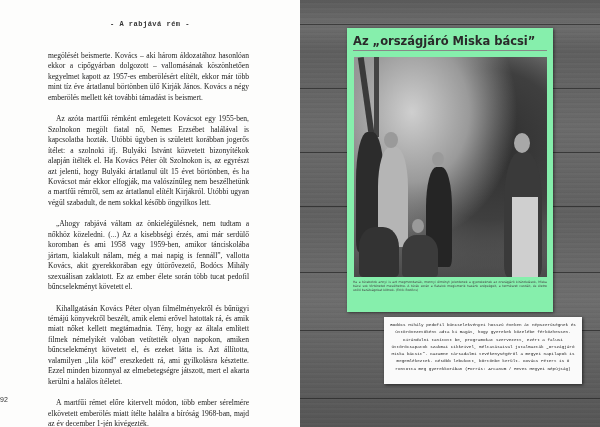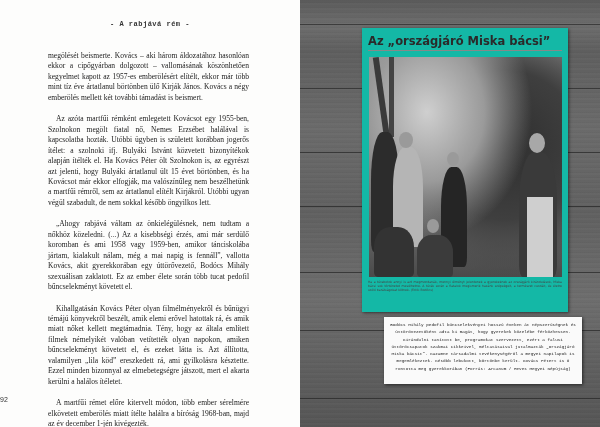--- a/index.html
+++ b/index.html
@@ -25,22 +25,22 @@
     font-family:Liberation Sans, sans-serif; font-size:7px; color:#333;
   }
   .page-right {
     width:300px; height:427px; position:relative; overflow:hidden;
     background:
       repeating-linear-gradient(0deg, rgba(0,0,0,0) 0px, rgba(0,0,0,0) 2px, rgba(255,255,255,0.04) 3px, rgba(0,0,0,0.05) 5px),
       linear-gradient(180deg,#5a5a5a 0%,#6c6c6c 6%,#5e5e5e 12%,#6a6a6a 30%,#606060 50%,#6d6d6d 70%,#5d5d5d 88%,#555 100%);
   }
   .plank-line { position:absolute; left:0; width:300px; height:1px; background:rgba(20,20,20,0.55); }
   .clipping {
-    position:absolute; left:362px; top:28px; width:206px; height:284px;
-    background:#14b8a6; box-shadow:1px 1px 3px rgba(0,0,0,0.5);
+    position:absolute; left:347px; top:28px; width:206px; height:284px;
+    background:#86efac; box-shadow:1px 1px 3px rgba(0,0,0,0.5);
   }
   .clip-title {
     position:absolute; left:6px; top:6px; width:194px; height:16px;
     font-family:"DejaVu Sans","Liberation Sans",sans-serif; font-weight:bold; font-size:11.5px;
     color:#2a2a2a; white-space:nowrap; border-bottom:1px solid #888;
   }
   .clip-photo {
     position:absolute; left:7px; top:29px; width:193px; height:220px;
     background:
       radial-gradient(ellipse at 30% 25%, #cfcfcf 0%, #9a9a9a 30%, rgba(0,0,0,0) 55%),

